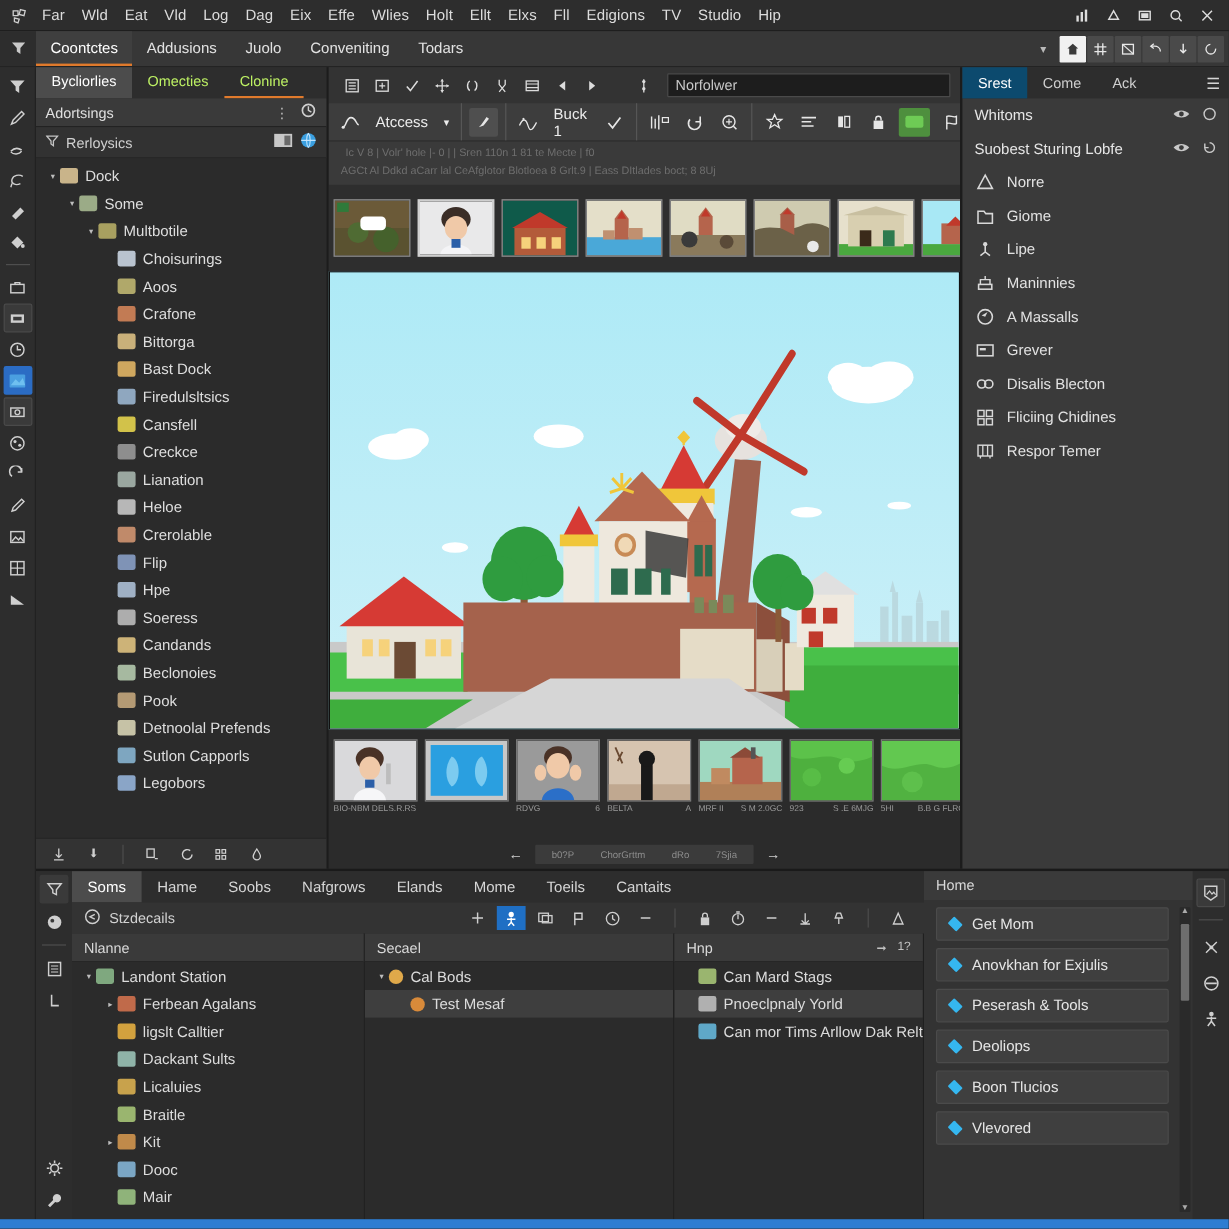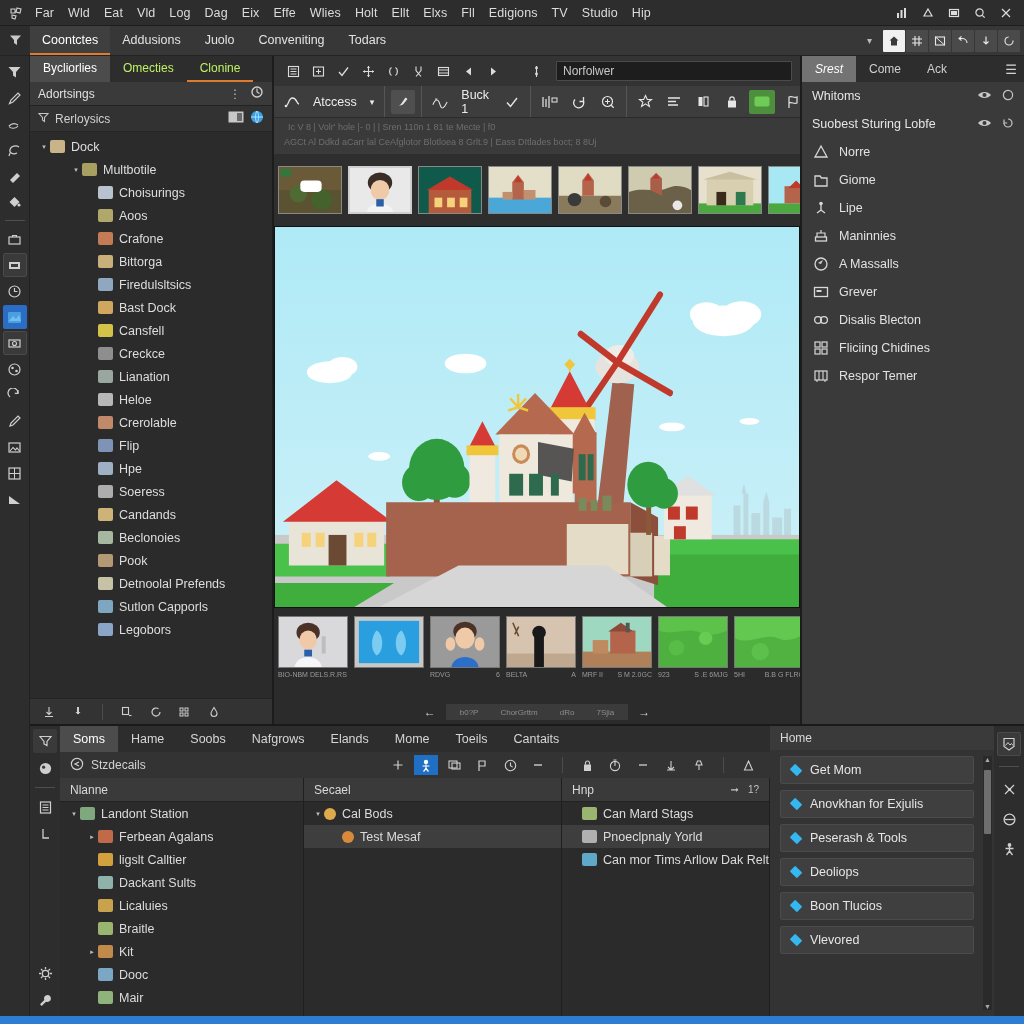--- a/index.html
+++ b/index.html
@@ -122,21 +122,21 @@
   .asset .box { width: 70px; height: 52px; border: 1px solid #777; overflow: hidden; position: relative; background: #3a3a3a; }
   .asset .cap { font-size: 7px; color: #9a9a9a; margin-top: 3px; display: flex; justify-content: space-between; }
   .pager { height: 24px; flex: 0 0 24px; background: #2b2b2b; display: flex; align-items: center; justify-content: center; gap: 10px; }
   .pager .pill { background: #3b3b3b; height: 16px; display: flex; align-items: center; gap: 22px; padding: 0 14px; font-size: 8px; color: #8d8d8d; border-radius: 1px; }
   .pager .arw { color: #cfcfcf; font-size: 12px; }
 
   
   .props { width: 224px; flex: 0 0 224px; background: #3a3a3a; display: flex; flex-direction: column; border-left: 2px solid #1c1c1c; }
   .props-tabs { height: 26px; display: flex; background: #2d2d2d; flex: 0 0 26px; align-items: stretch; }
   .props-tab { padding: 0 13px; display: flex; align-items: center; font-size: 12px; color: #cfcfcf; }
-  .props-tab.active { background: #737373; color: #fff; font-style: italic; }
+  .props-tab.active { background: #0c4a6e; color: #fff; }
   .props-tabs .ham { margin-left: auto; width: 26px; display: flex; align-items: center; justify-content: center; color: #d4d4d4; font-size: 13px; }
   .prop-section {
     height: 28px; display: flex; align-items: center; padding: 0 10px; font-size: 12.5px; color: #e6e6e6; flex: 0 0 28px;
   }
   .prop-section .r { margin-left: auto; display: flex; gap: 10px; align-items: center; color: #c8c8c8; font-size: 11px; }
   .prop-row { height: 28px; display: flex; align-items: center; padding: 0 10px; font-size: 12.5px; color: #e2e2e2; gap: 9px; flex: 0 0 28px; }
   .prop-row .pi { width: 18px; flex: 0 0 18px; display: flex; align-items: center; justify-content: center; color: #d8d8d8; }
 
   
   .bottom { flex: 1 1 auto; display: flex; min-height: 0; background: #2d2d2d; border-top: 2px solid #1a1a1a; }
@@ -440,20 +440,25 @@
                   </svg>
               </span>
             </span>
           </div>
           <div class="tree" id="explorer-tree">
               <div class="trow" style="padding-left: 8px;">
                 <span class="tri">▾</span>
                 <span class="ticon" style="background: rgb(201, 180, 138);"></span>
                 <span>Dock</span>
               </div>
+              <div class="trow" style="padding-left: 24px;">
+                <span class="tri">▾</span>
+                <span class="ticon" style="background: rgb(155, 171, 135);"></span>
+                <span>Some</span>
+              </div>
               <div class="trow" style="padding-left: 40px;">
                 <span class="tri">▾</span>
                 <span class="ticon" style="background: rgb(168, 160, 96);"></span>
                 <span>Multbotile</span>
               </div>
               <div class="trow" style="padding-left: 56px;">
                 <span class="tri empty">▸</span>
                 <span class="ticon" style="background: rgb(185, 195, 207);"></span>
                 <span>Choisurings</span>
               </div>
@@ -467,27 +472,27 @@
                 <span class="ticon" style="background: rgb(194, 123, 84);"></span>
                 <span>Crafone</span>
               </div>
               <div class="trow" style="padding-left: 56px;">
                 <span class="tri empty">▸</span>
                 <span class="ticon" style="background: rgb(201, 176, 122);"></span>
                 <span>Bittorga</span>
               </div>
               <div class="trow" style="padding-left: 56px;">
                 <span class="tri empty">▸</span>
+                <span class="ticon" style="background: rgb(207, 167, 95);"></span>
+                <span>Bast Dock</span>
+              </div>
+              <div class="trow" style="padding-left: 56px;">
+                <span class="tri empty">▸</span>
                 <span class="ticon" style="background: rgb(143, 167, 191);"></span>
                 <span>Firedulsltsics</span>
-              </div>
-              <div class="trow" style="padding-left: 56px;">
-                <span class="tri empty">▸</span>
-                <span class="ticon" style="background: rgb(207, 167, 95);"></span>
-                <span>Bast Dock</span>
               </div>
               <div class="trow" style="padding-left: 56px;">
                 <span class="tri empty">▸</span>
                 <span class="ticon" style="background: rgb(210, 194, 74);"></span>
                 <span>Cansfell</span>
               </div>
               <div class="trow" style="padding-left: 56px;">
                 <span class="tri empty">▸</span>
                 <span class="ticon" style="background: rgb(142, 142, 142);"></span>
                 <span>Creckce</span>

